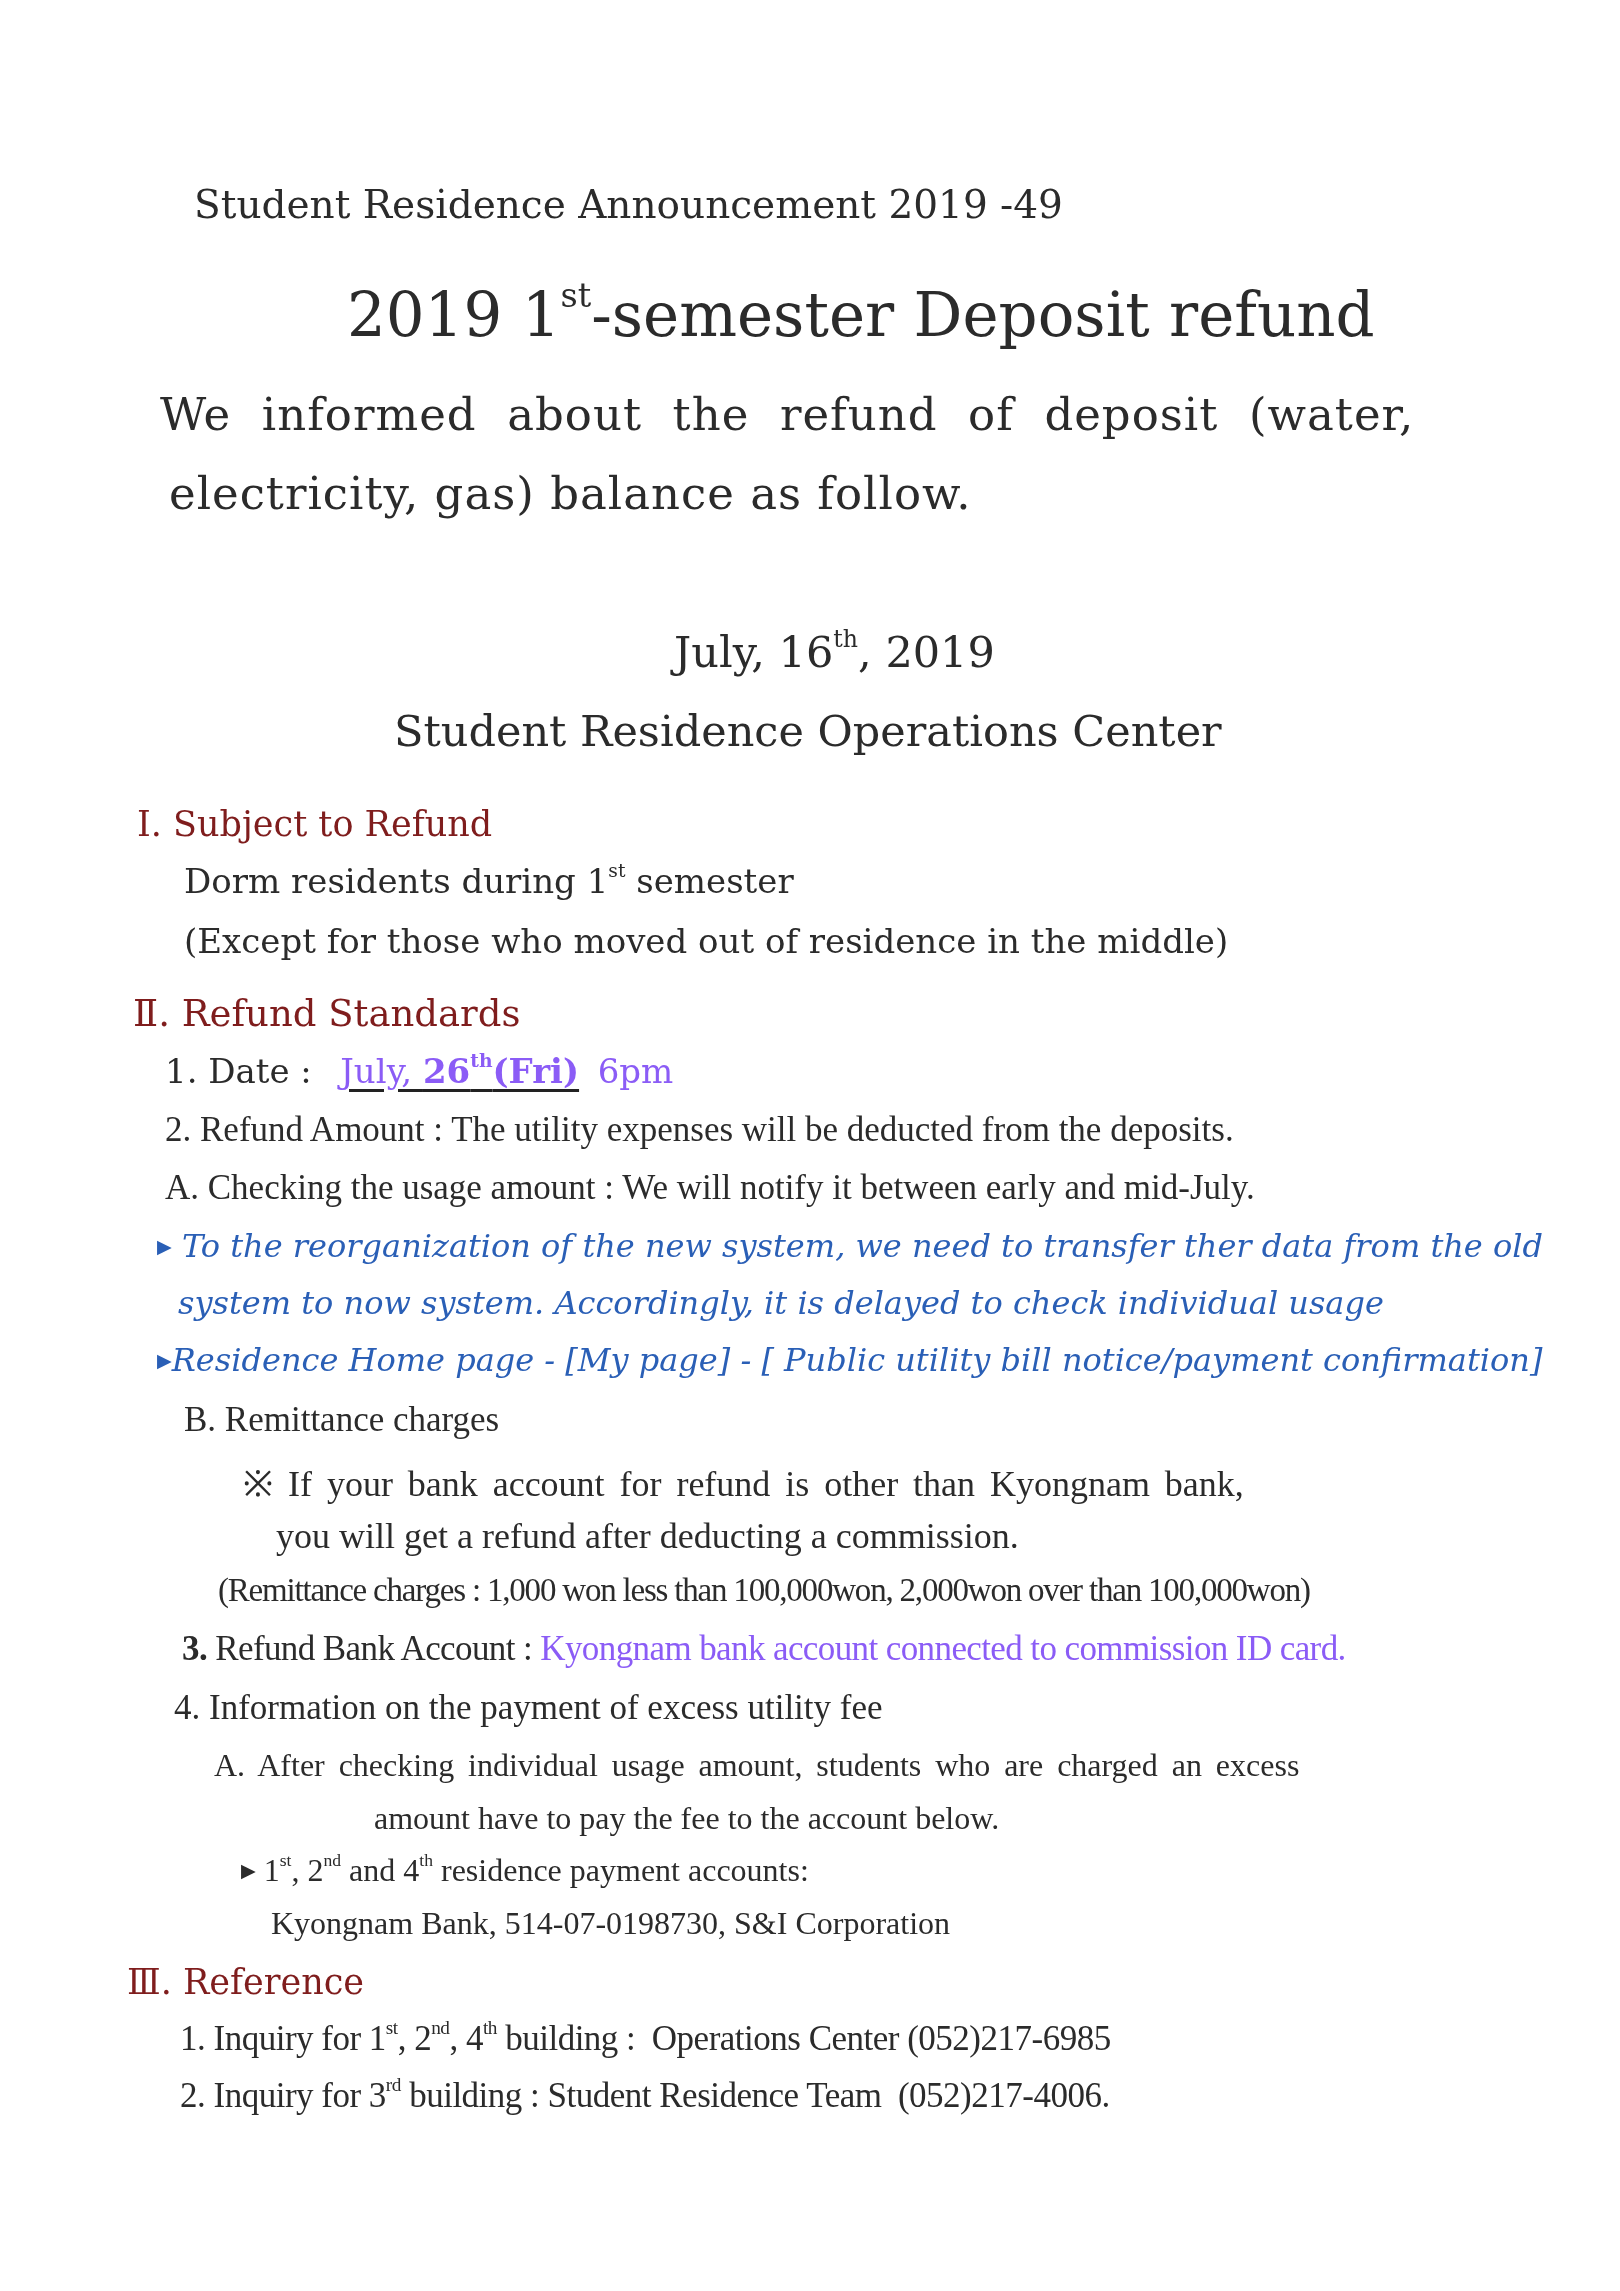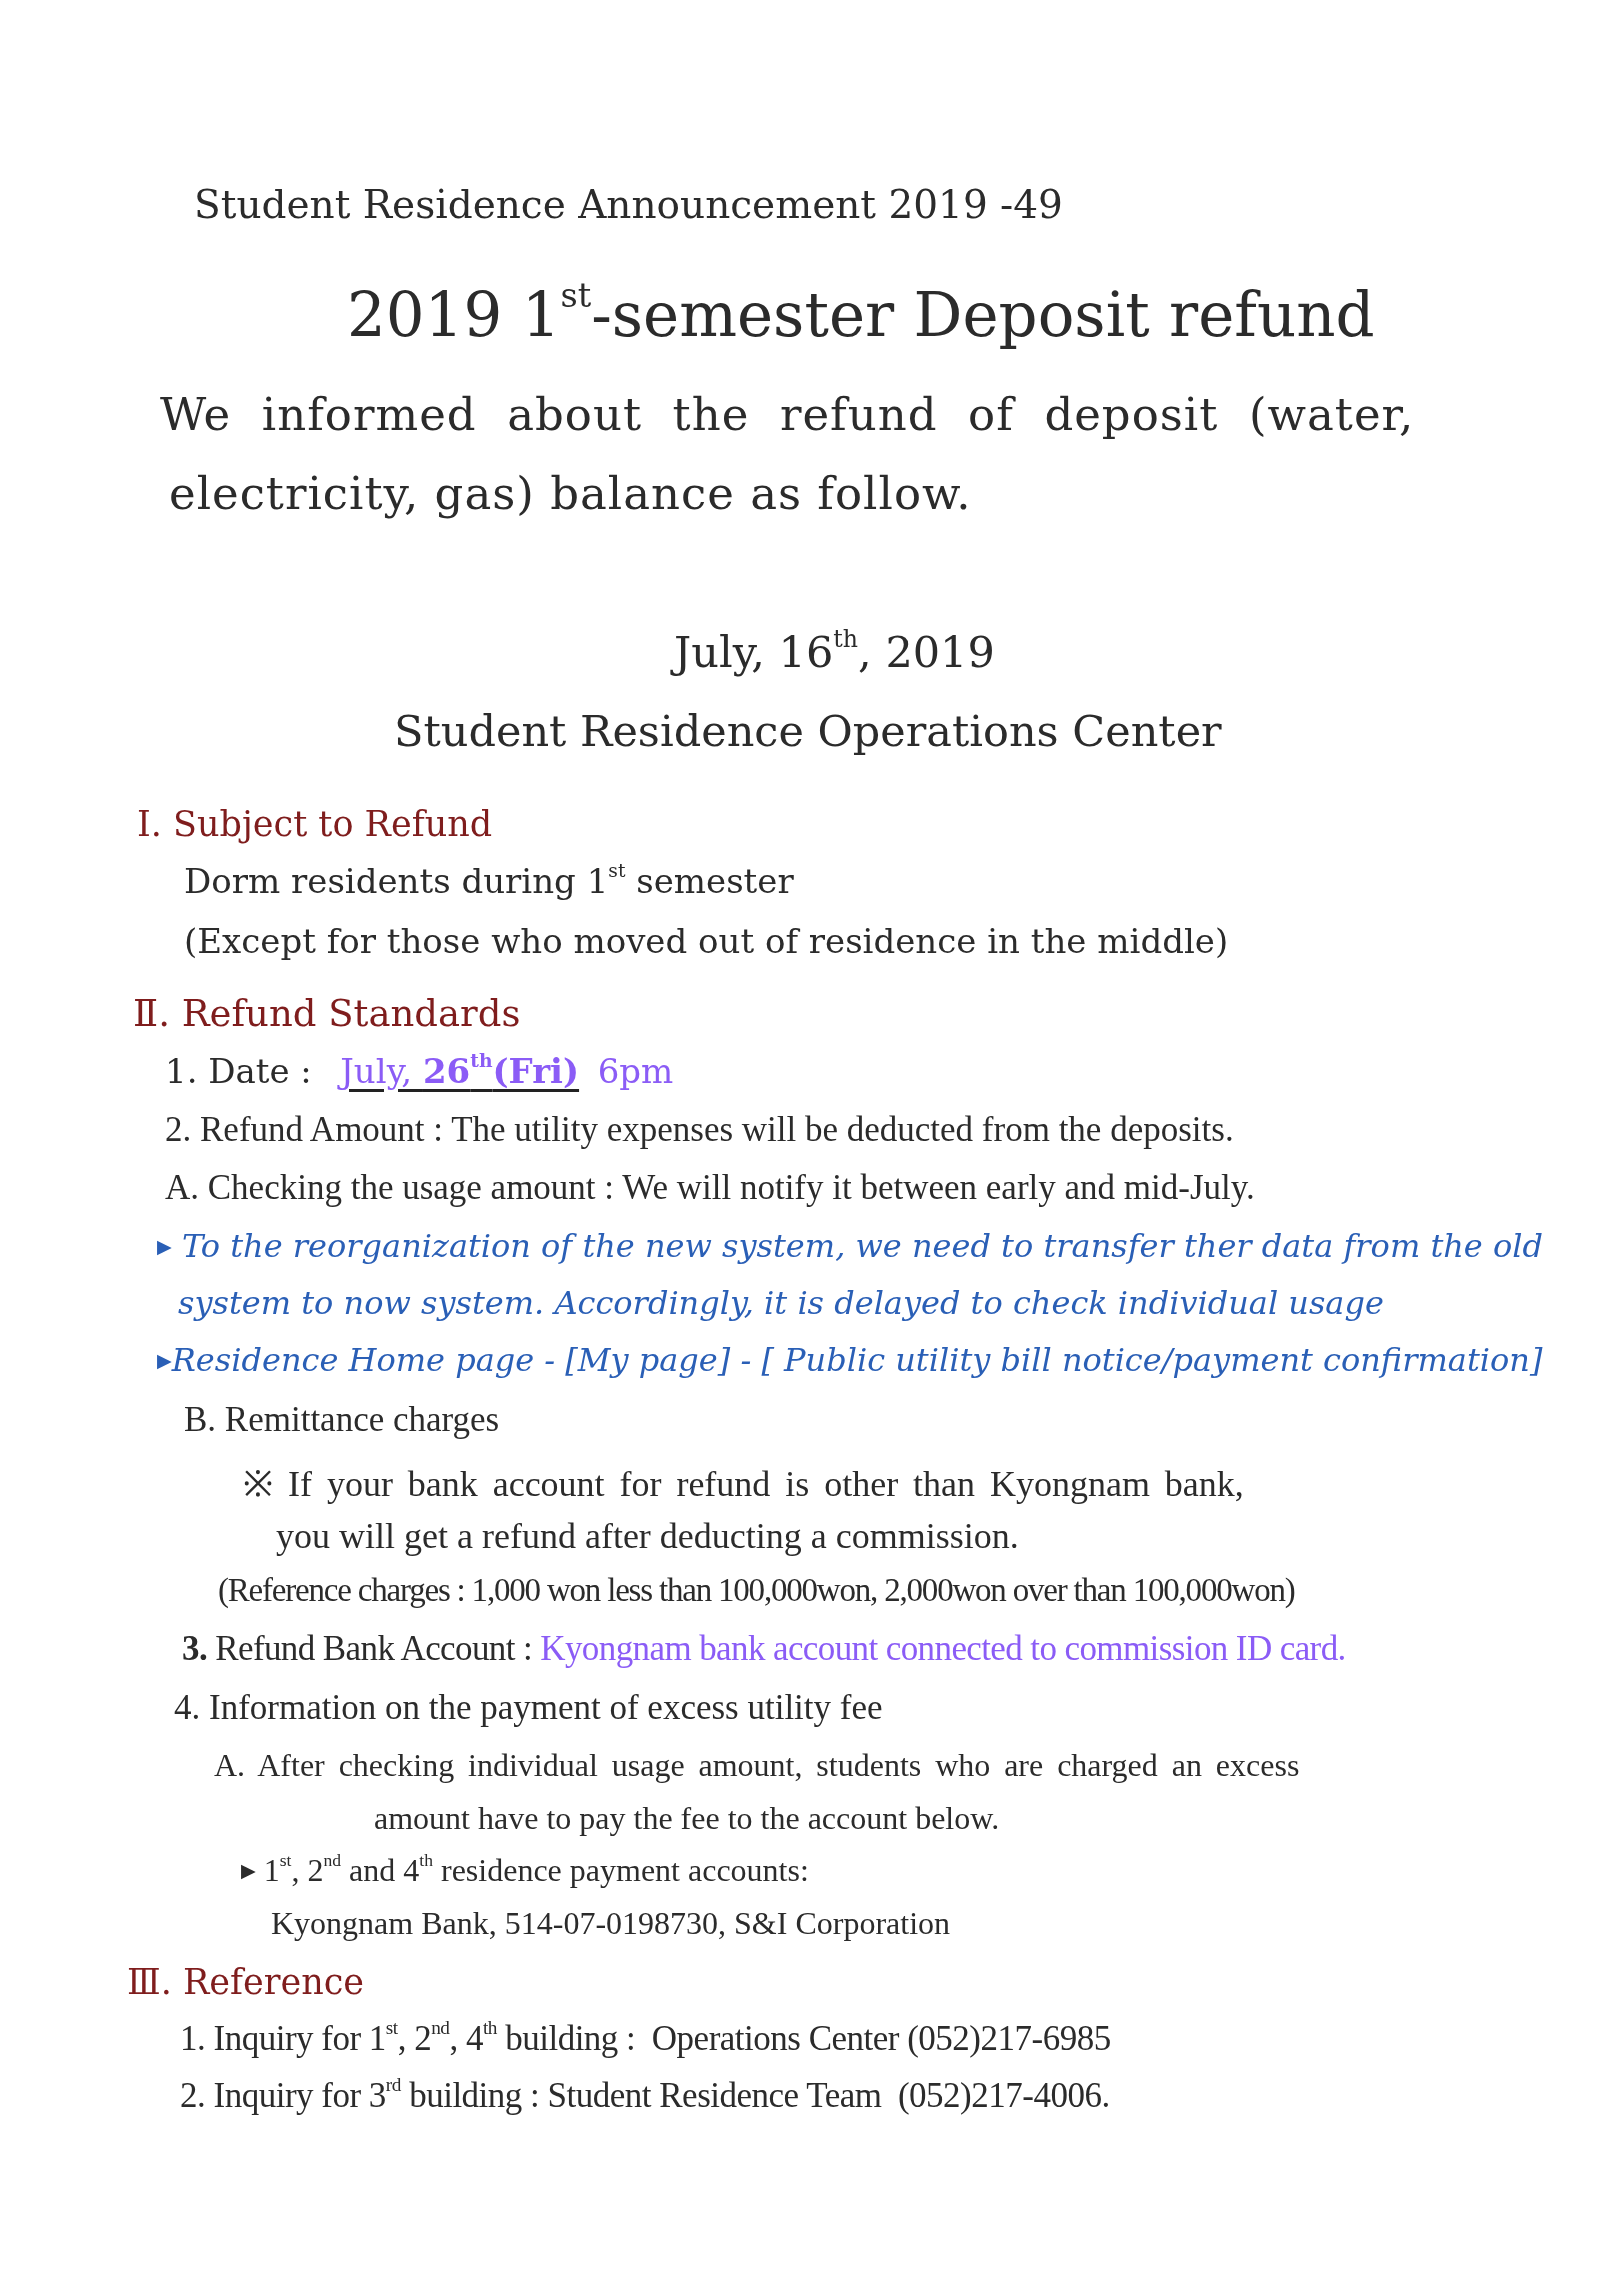--- a/index.html
+++ b/index.html
@@ -56,21 +56,21 @@
   <span>To the reorganization of the new system, we need to transfer ther data from the old</span>
 </div>
 <div class="line blue-it" style="left:178px; top:1284px; font-size:32px;">system to now system. Accordingly, it is delayed to check individual usage</div>
 <div class="line blue-it" style="left:157px; top:1341px; font-size:32px;">
   <span class="tri">▶</span><span>Residence Home page - [My page] - [ Public utility bill notice/payment confirmation]</span>
 </div>
 
 <div class="line cond" style="left:184px; top:1400px; font-size:35px;">B. Remittance charges</div>
 <div class="line cond" style="left:243px; top:1458px; font-size:36px; word-spacing:5.9px;">※ If your bank account for refund is other than Kyongnam bank,</div>
 <div class="line cond" style="left:276px; top:1515px; font-size:36px;">you will get a refund after deducting a commission.</div>
-<div class="line cond" style="left:218px; top:1572px; font-size:33px; letter-spacing:-1.2px;">(Reference charges : 1,000 won less than 100,000won, 2,000won over than 100,000won)</div>
+<div class="line cond" style="left:218px; top:1572px; font-size:33px; letter-spacing:-1.2px;">(Remittance charges : 1,000 won less than 100,000won, 2,000won over than 100,000won)</div>
 
 <div class="line cond" style="left:182px; top:1629px; font-size:35px; letter-spacing:-0.6px;">
   <b>3.</b><span> Refund Bank Account : </span><span class="red">Kyongnam bank account connected to commission ID card.</span>
 </div>
 
 <div class="line cond" style="left:174px; top:1688px; font-size:35px;">4. Information on the payment of excess utility fee</div>
 <div class="line cond" style="left:214px; top:1747px; font-size:32px; word-spacing:5.9px;">A. After checking individual usage amount, students who are charged an excess</div>
 <div class="line cond" style="left:374px; top:1800px; font-size:32px;">amount have to pay the fee to the account below.</div>
 
 <div class="line cond" style="left:241px; top:1852px; font-size:32px;">

